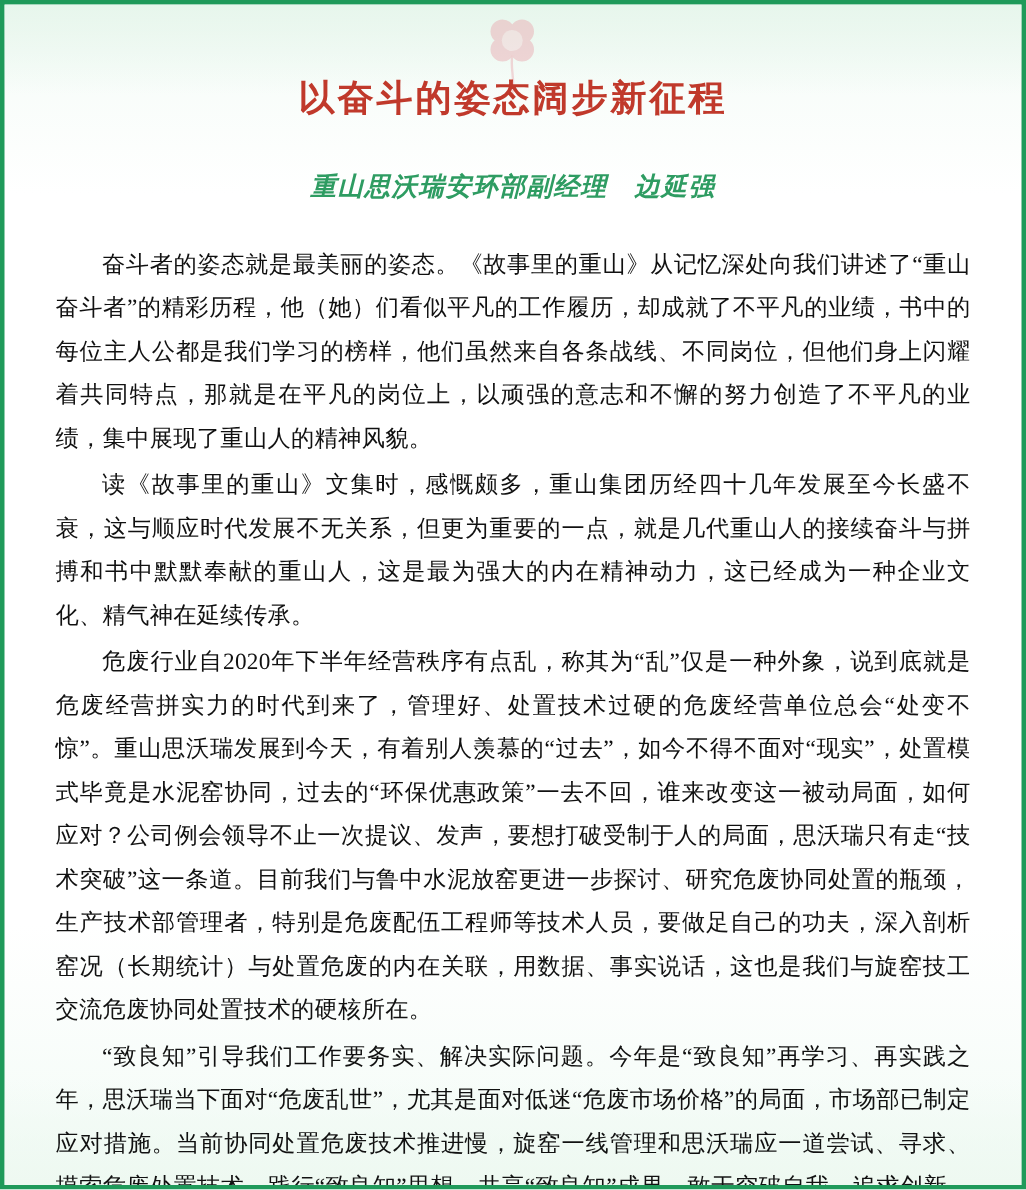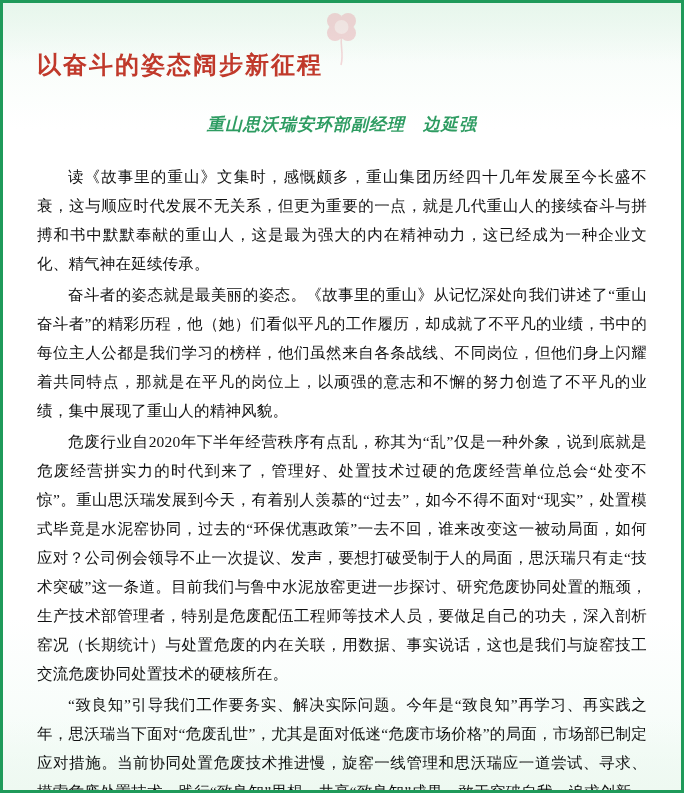--- a/index.html
+++ b/index.html
@@ -52,21 +52,21 @@
   }
 
   .content {
     position: relative;
     z-index: 2;
     padding: 0 34px;
   }
 
   .title {
     margin: 46px 0 0 0;
-    text-align: left;
+    text-align: center;
     font-size: 24px;
     font-weight: bold;
     color: #c0392b;
     letter-spacing: 2px;
     font-family: Liberation Sans, sans-serif;
   }
 
   .byline {
     margin: 32px 0 0 0;
     text-align: center;
@@ -107,20 +107,20 @@
     <path d="M34.5 28 C 33 38, 37 44, 34 56" stroke="#e8a0a8" stroke-width="1.6" fill="none" opacity="0.8"></path>
   </svg>
 
   <div class="content">
 
     <h1 class="title">以奋斗的姿态阔步新征程</h1>
 
     <div class="byline">重山思沃瑞安环部副经理　边延强</div>
 
     <div class="body-text">
+      <p class="para">奋斗者的姿态就是最美丽的姿态。《故事里的重山》从记忆深处向我们讲述了“重山奋斗者”的精彩历程，他（她）们看似平凡的工作履历，却成就了不平凡的业绩，书中的每位主人公都是我们学习的榜样，他们虽然来自各条战线、不同岗位，但他们身上闪耀着共同特点，那就是在平凡的岗位上，以顽强的意志和不懈的努力创造了不平凡的业绩，集中展现了重山人的精神风貌。</p>
       <p class="para">读《故事里的重山》文集时，感慨颇多，重山集团历经四十几年发展至今长盛不衰，这与顺应时代发展不无关系，但更为重要的一点，就是几代重山人的接续奋斗与拼搏和书中默默奉献的重山人，这是最为强大的内在精神动力，这已经成为一种企业文化、精气神在延续传承。</p>
-      <p class="para">奋斗者的姿态就是最美丽的姿态。《故事里的重山》从记忆深处向我们讲述了“重山奋斗者”的精彩历程，他（她）们看似平凡的工作履历，却成就了不平凡的业绩，书中的每位主人公都是我们学习的榜样，他们虽然来自各条战线、不同岗位，但他们身上闪耀着共同特点，那就是在平凡的岗位上，以顽强的意志和不懈的努力创造了不平凡的业绩，集中展现了重山人的精神风貌。</p>
       <p class="para">危废行业自2020年下半年经营秩序有点乱，称其为“乱”仅是一种外象，说到底就是危废经营拼实力的时代到来了，管理好、处置技术过硬的危废经营单位总会“处变不惊”。重山思沃瑞发展到今天，有着别人羡慕的“过去”，如今不得不面对“现实”，处置模式毕竟是水泥窑协同，过去的“环保优惠政策”一去不回，谁来改变这一被动局面，如何应对？公司例会领导不止一次提议、发声，要想打破受制于人的局面，思沃瑞只有走“技术突破”这一条道。目前我们与鲁中水泥放窑更进一步探讨、研究危废协同处置的瓶颈，生产技术部管理者，特别是危废配伍工程师等技术人员，要做足自己的功夫，深入剖析窑况（长期统计）与处置危废的内在关联，用数据、事实说话，这也是我们与旋窑技工交流危废协同处置技术的硬核所在。</p>
       <p class="para">“致良知”引导我们工作要务实、解决实际问题。今年是“致良知”再学习、再实践之年，思沃瑞当下面对“危废乱世”，尤其是面对低迷“危废市场价格”的局面，市场部已制定应对措施。当前协同处置危废技术推进慢，旋窑一线管理和思沃瑞应一道尝试、寻求、摸索危废处置技术，践行“致良知”思想，共享“致良知”成果，敢于突破自我、追求创新，以“奋斗者”的姿态为重山的危废处置业撑起一片天地。</p>
     </div>
 
   </div>
 </div>
 
 </body></html>

